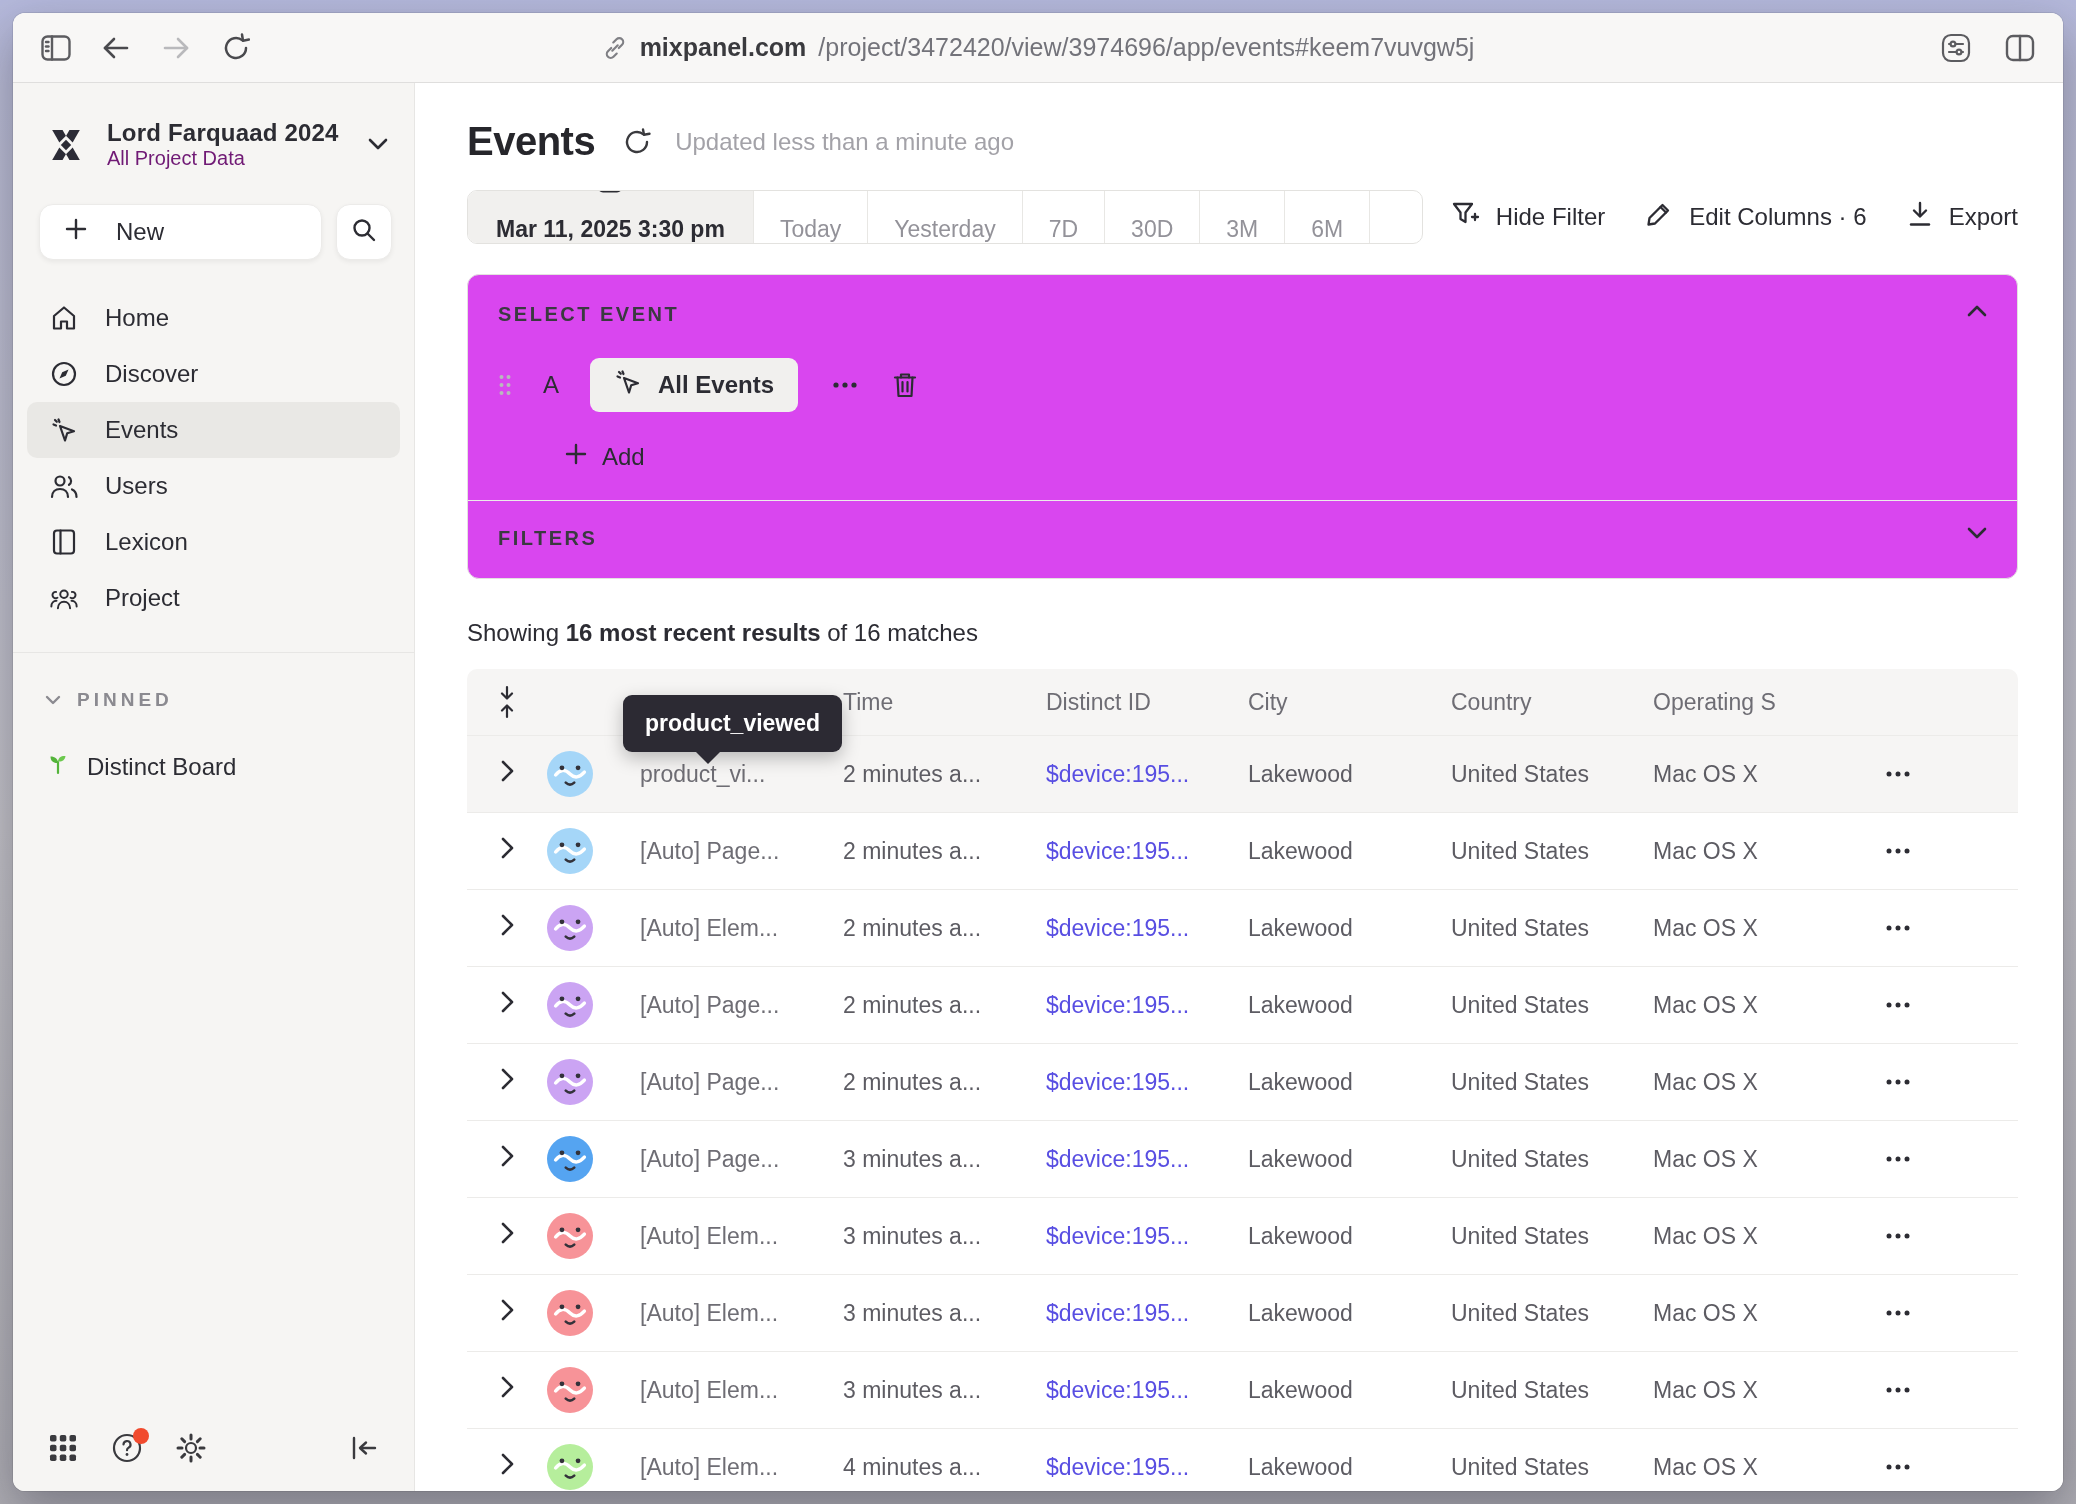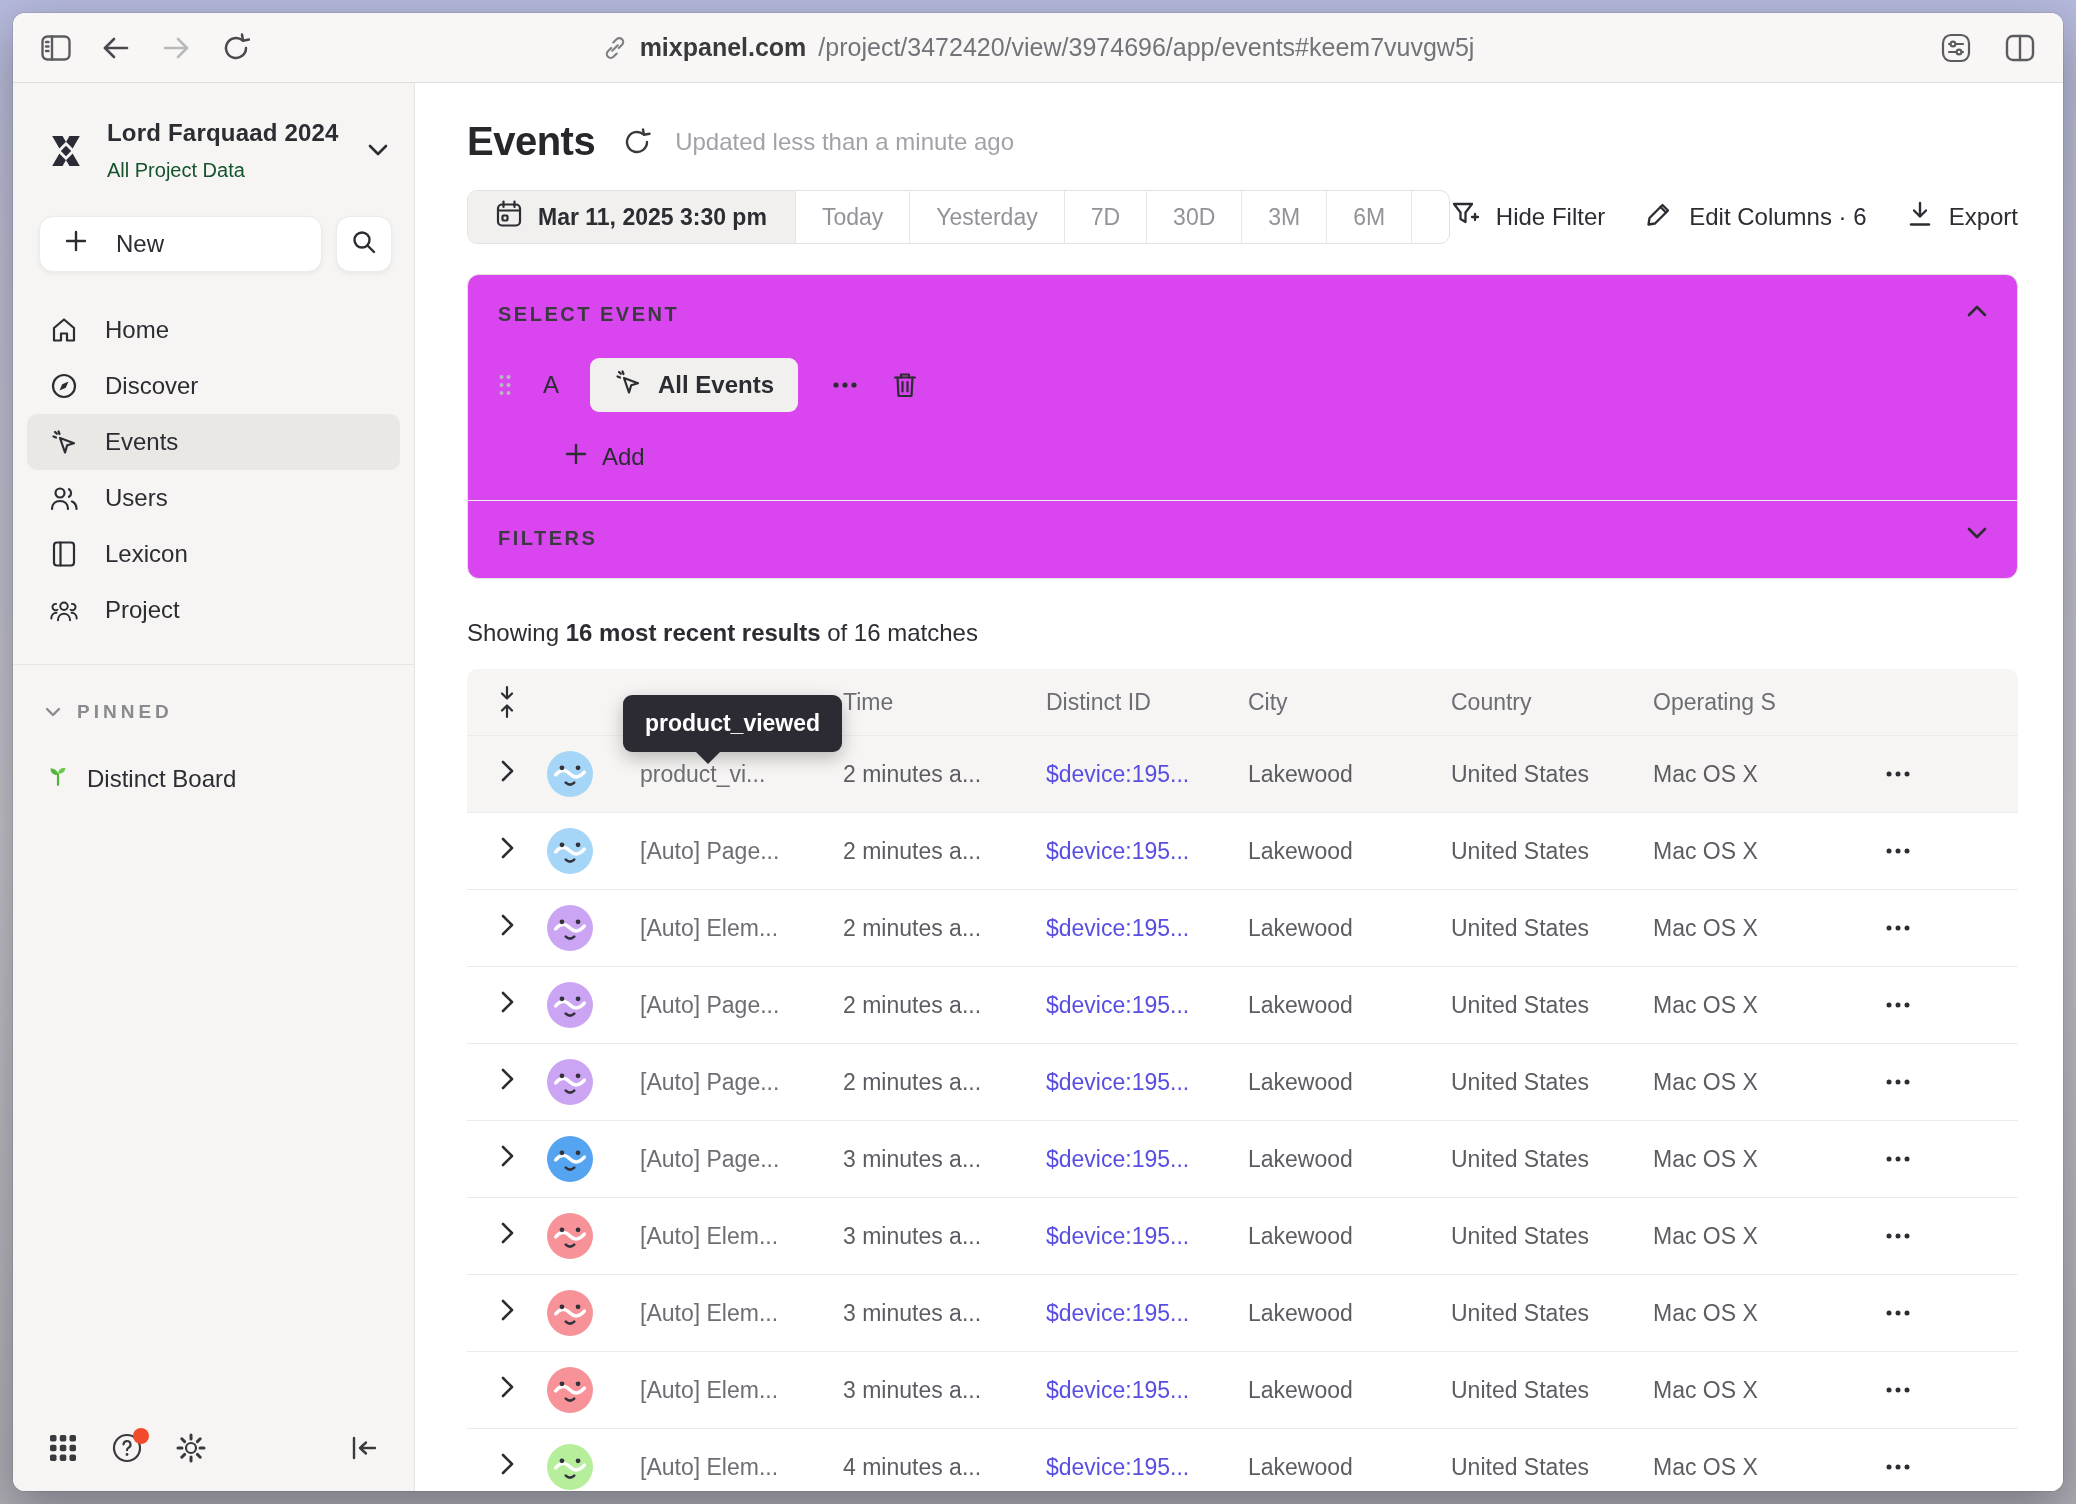--- a/index.html
+++ b/index.html
@@ -34,21 +34,21 @@
   .sidebar {
     width:402px; flex:0 0 402px; background:#f6f5f3; border-right:1px solid #e7e6e4;
     display:flex; flex-direction:column; position:relative;
   }
   .main { flex:1; background:#ffffff; overflow:hidden; position:relative; }
   
   .proj { display:flex; align-items:center; padding:36px 26px 0 30px; cursor:pointer; }
   .proj .logo { width:46px; height:46px; margin-right:18px; flex:0 0 46px; }
   .proj-meta { flex:1; min-width:0; }
   .proj-name { font-size:24px; font-weight:700; color:#2c2c33; letter-spacing:.2px; }
-  .proj-sub { font-size:20px; color:#14532d; margin-top:12px; }
+  .proj-sub { font-size:20px; color:#701a75; margin-top:0; }
   .newrow { display:flex; align-items:center; gap:14px; padding:34px 22px 0 26px; }
   .btn-new {
     flex:1; height:56px; background:#ffffff; border:1px solid #ecebe9; border-radius:14px;
     box-shadow:0 2px 5px rgba(0,0,0,.06); display:flex; align-items:center; padding:0 24px; gap:28px;
     font-size:24px; color:#2c2c33; cursor:pointer;
   }
   .btn-search {
     width:56px; height:56px; background:#ffffff; border:1px solid #ecebe9; border-radius:14px;
     box-shadow:0 2px 5px rgba(0,0,0,.06); display:flex; align-items:center; justify-content:center; cursor:pointer;
   }
@@ -76,21 +76,21 @@
   .page-title { font-size:40px; font-weight:800; color:#26262b; letter-spacing:-.5px; }
   .updated { font-size:24px; color:#a3a2a8; }
   .refresh-btn { display:flex; align-items:center; cursor:pointer; margin-left:4px; }
   .qtoolbar { display:flex; align-items:center; margin-top:26px; }
   .seg-control {
     display:flex; align-items:stretch; height:54px; border:1px solid #e3e2df; border-radius:10px;
     overflow:hidden; background:#ffffff;
   }
   .seg {
     display:flex; align-items:center; justify-content:flex-end; padding:0 26px; font-size:23px; color:#939299;
-    border-right:1px solid #e8e7e4; cursor:pointer; white-space:nowrap; gap:10px;
+    border-right:1px solid #e8e7e4; cursor:pointer; white-space:nowrap; gap:10px;flex-direction:column;
   }
   .seg:last-child { border-right:none; }
   .seg.seg-date { background:#f1f0ee; color:#2c2c33; font-weight:700; gap:16px; padding:0 28px; }
   .q-actions { margin-left:auto; display:flex; align-items:center; gap:40px; }
   .q-action { display:flex; align-items:center; gap:16px; font-size:24px; font-weight:500; color:#2c2c33; cursor:pointer; white-space:nowrap; }
   
   .qcard { margin-top:30px; border:1px solid #e3e2df; border-radius:12px; background:#d946ef; }
   .qcard-sec { padding:28px 30px 0 30px; position:relative; }
   .sec-title { font-size:20px; font-weight:700; letter-spacing:2.5px; color:#3a3a40; }
   .sec-chevron { position:absolute; right:30px; top:28px; cursor:pointer; }

